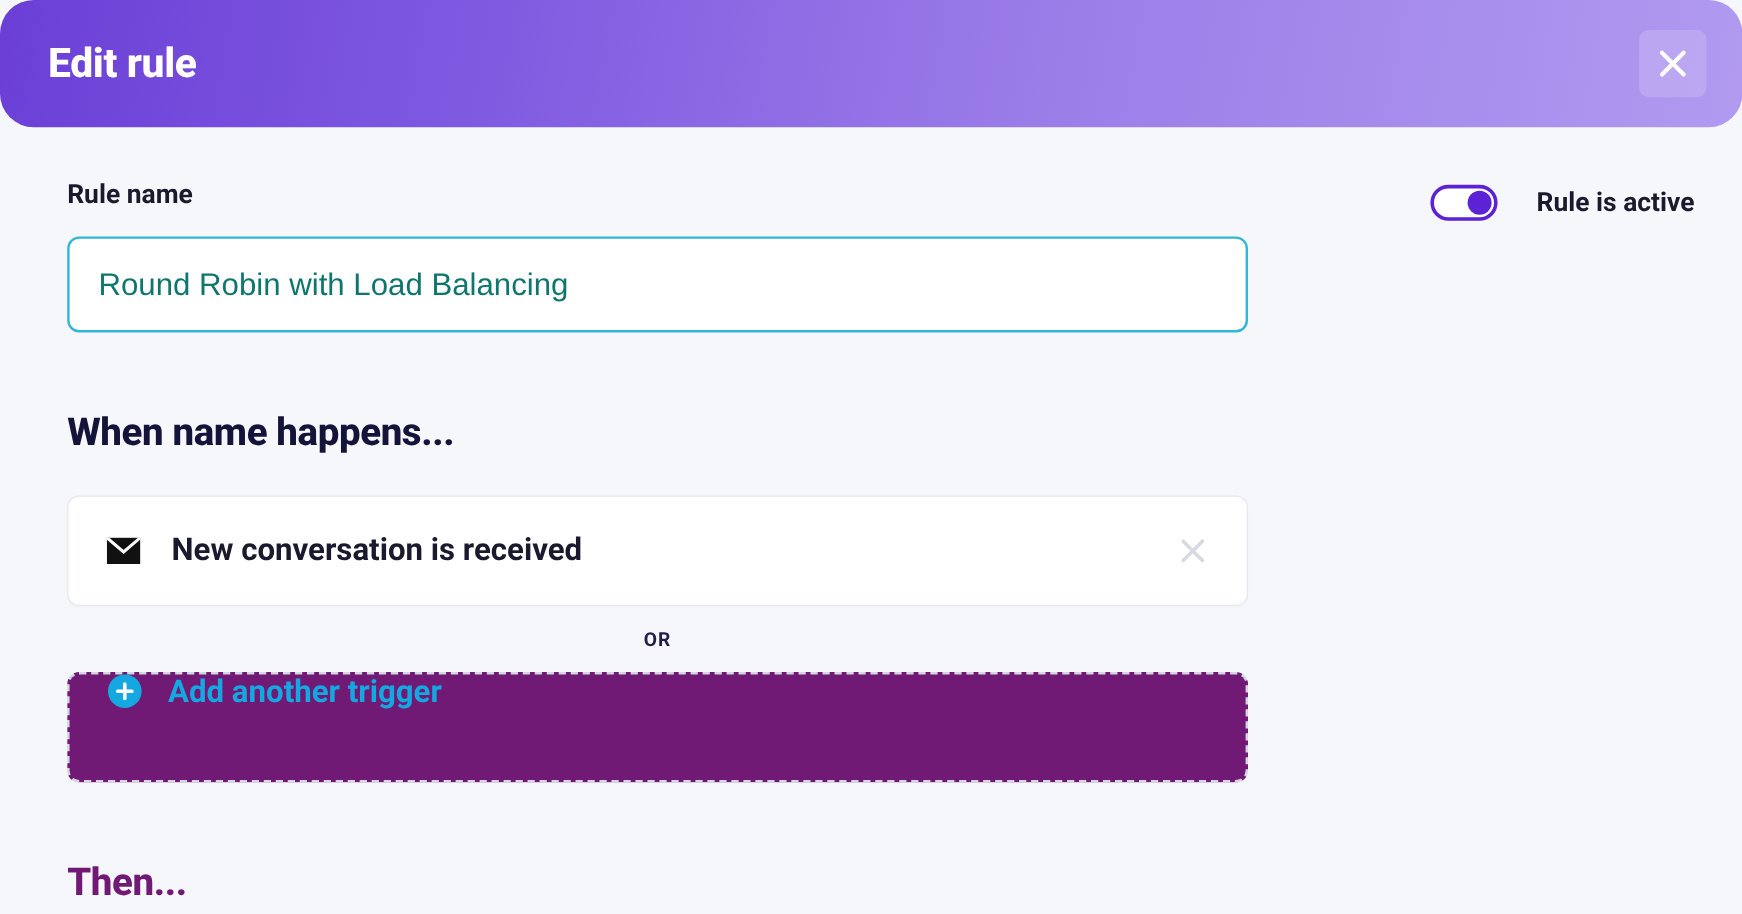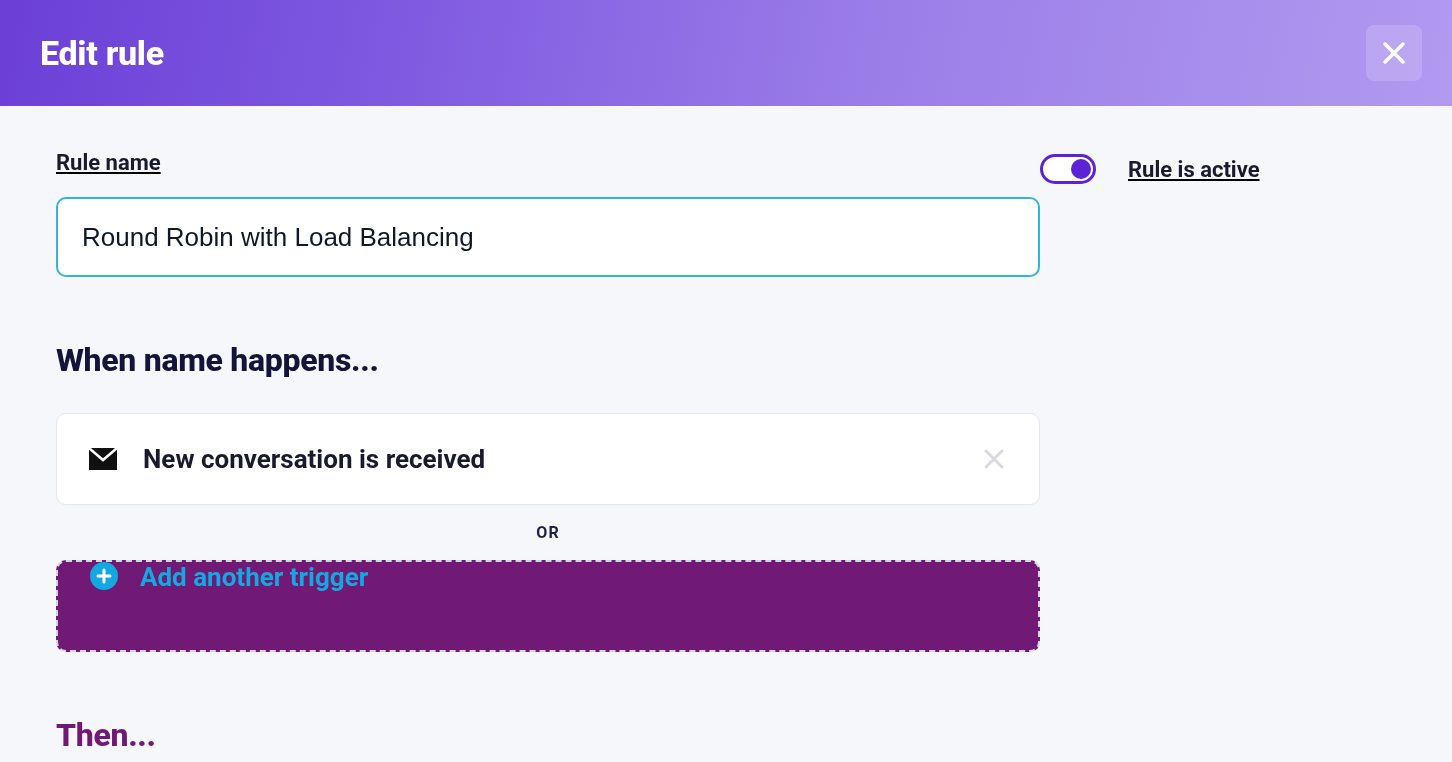--- a/index.html
+++ b/index.html
@@ -14,20 +14,21 @@
       height: 762px;
       overflow: hidden;
     }
     .header {
       background: linear-gradient(100deg, #6b3fd6 0%, #7d57e0 25%, #9b7de8 60%, #b19af0 100%);
       height: 106px;
       display: flex;
       align-items: center;
       justify-content: space-between;
       padding: 0 30px 0 40px;
+      border-radius: 28px;
     }
     .header-title {
       color: #ffffff;
       font-size: 34px;
       font-weight: 800;
       letter-spacing: -0.3px;
     }
     .close-btn {
       width: 56px;
       height: 56px;
@@ -37,43 +38,42 @@
       align-items: center;
       justify-content: center;
       cursor: pointer;
       border: none;
     }
     .content {
       padding: 44px 40px 0 56px;
     }
     .top-row {
       display: flex;
-      justify-content: flex-start;
+      justify-content: space-between;
       align-items: flex-start;
-      text-decoration: underline;
     }
     .rule-name-section {
       flex: 0 0 984px;
     }
     .label {
       font-size: 22px;
       font-weight: 700;
       color: #1a1a2e;
       margin-bottom: 22px;
       display: block;
     }
     .text-input {
       width: 984px;
       height: 80px;
       border: 2px solid #31b5d9;
       border-radius: 10px;
       background: #ffffff;
       font-size: 26px;
       font-weight: 400;
-      color: #0f172a;
+      color: #0f766e;
       padding: 0 24px;
       outline: none;
     }
     .toggle-section {
       display: flex;
       align-items: center;
       gap: 32px;
       margin-top: 4px;
     }
     .toggle {

